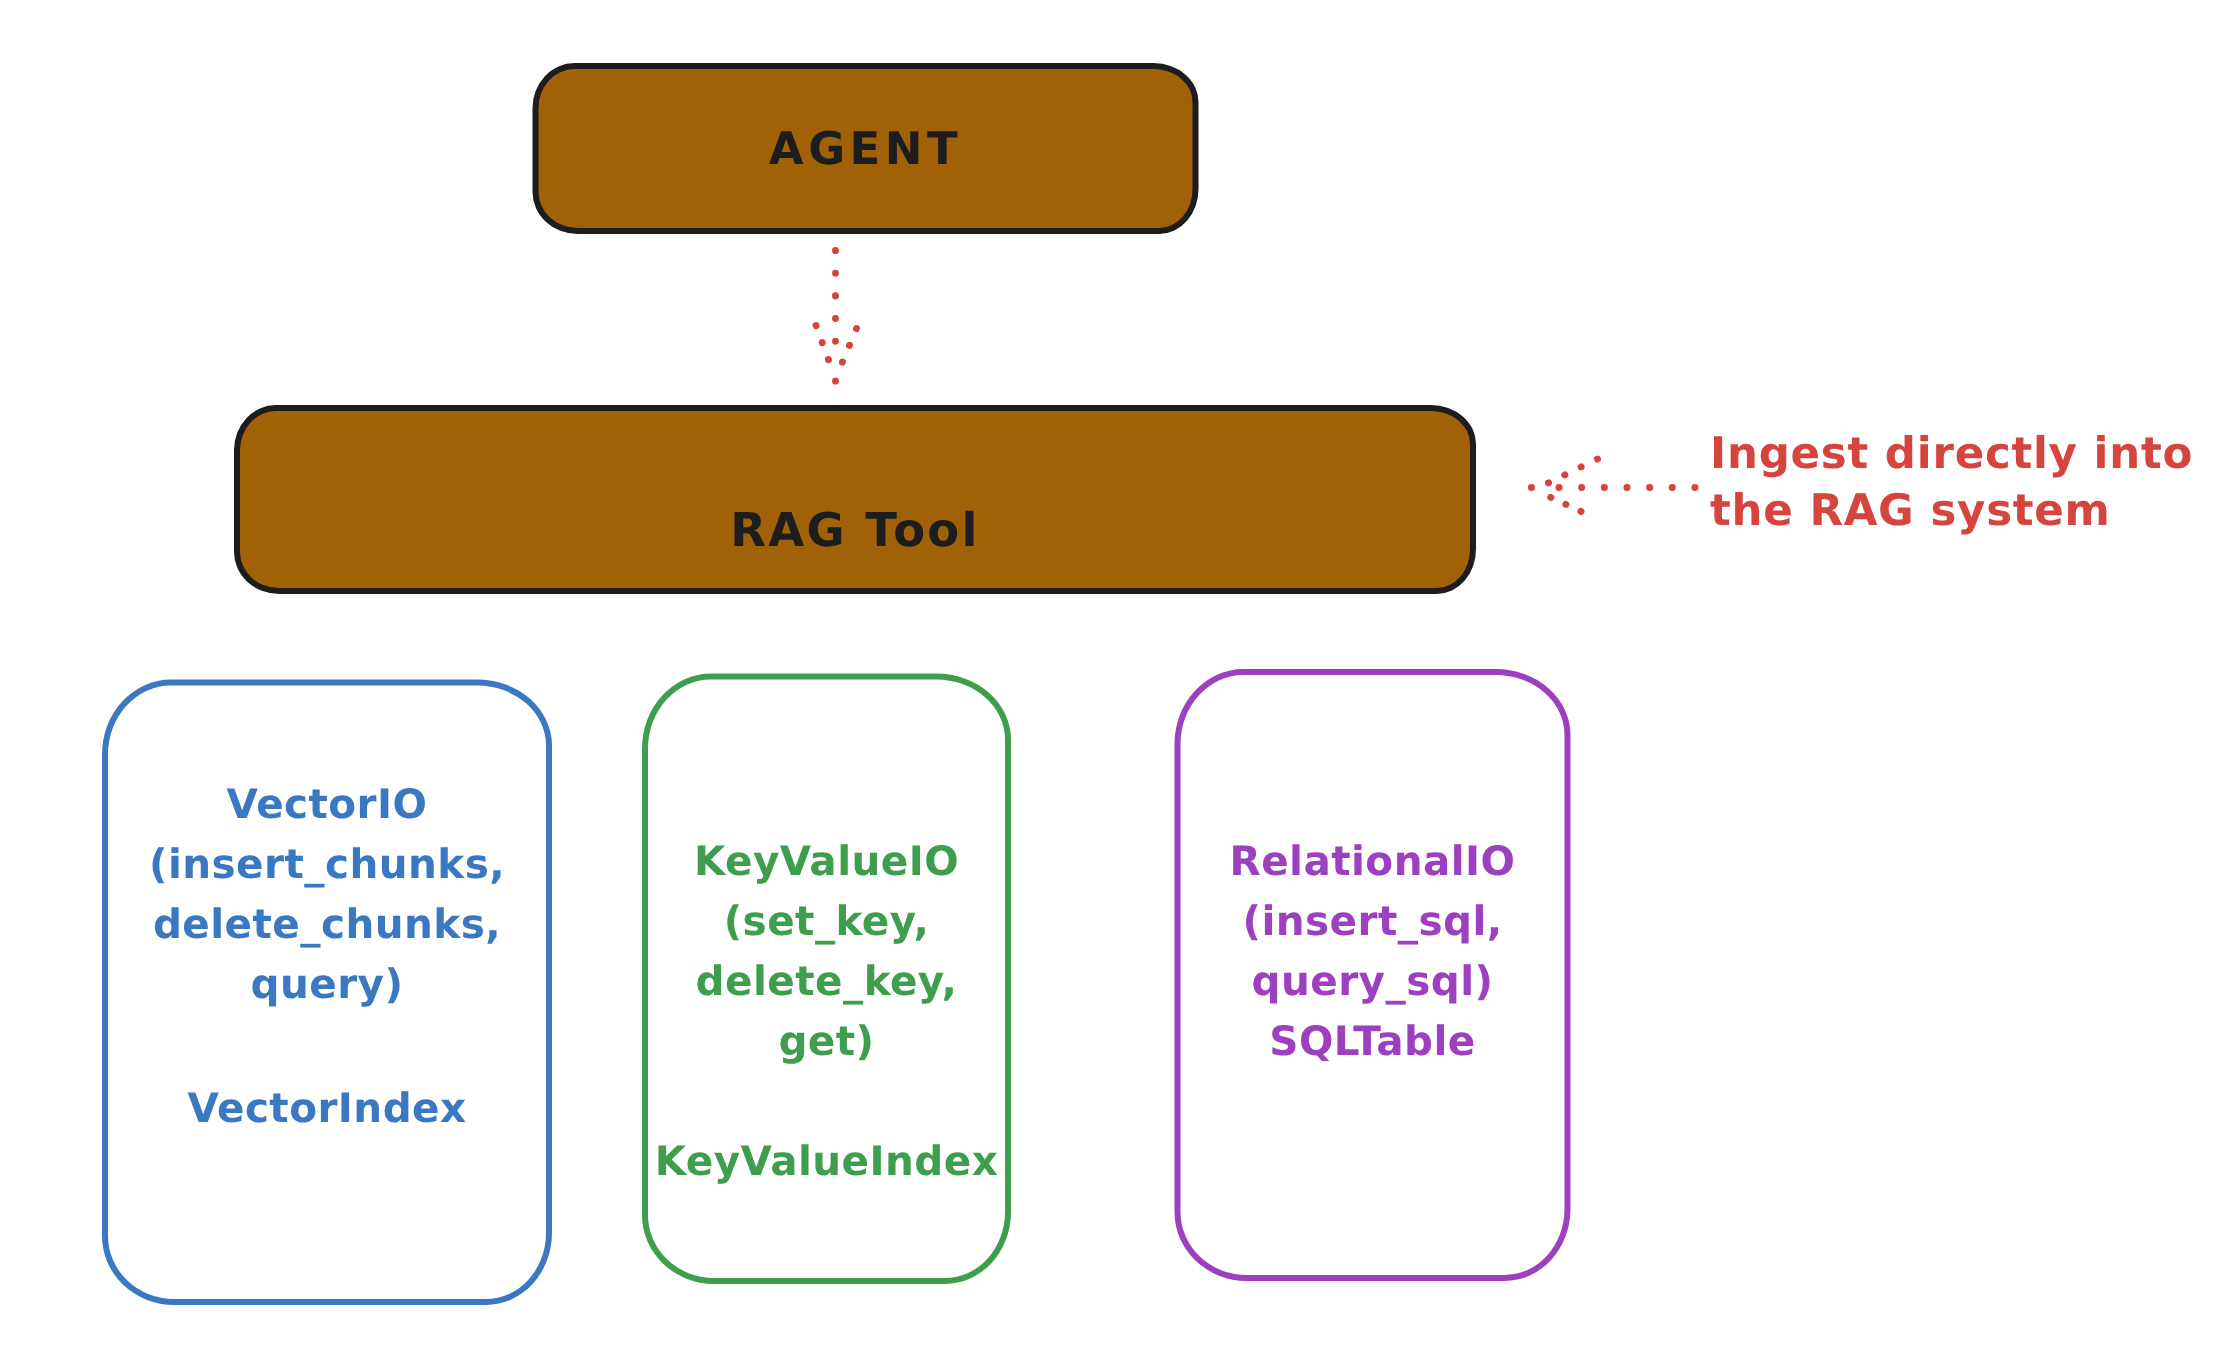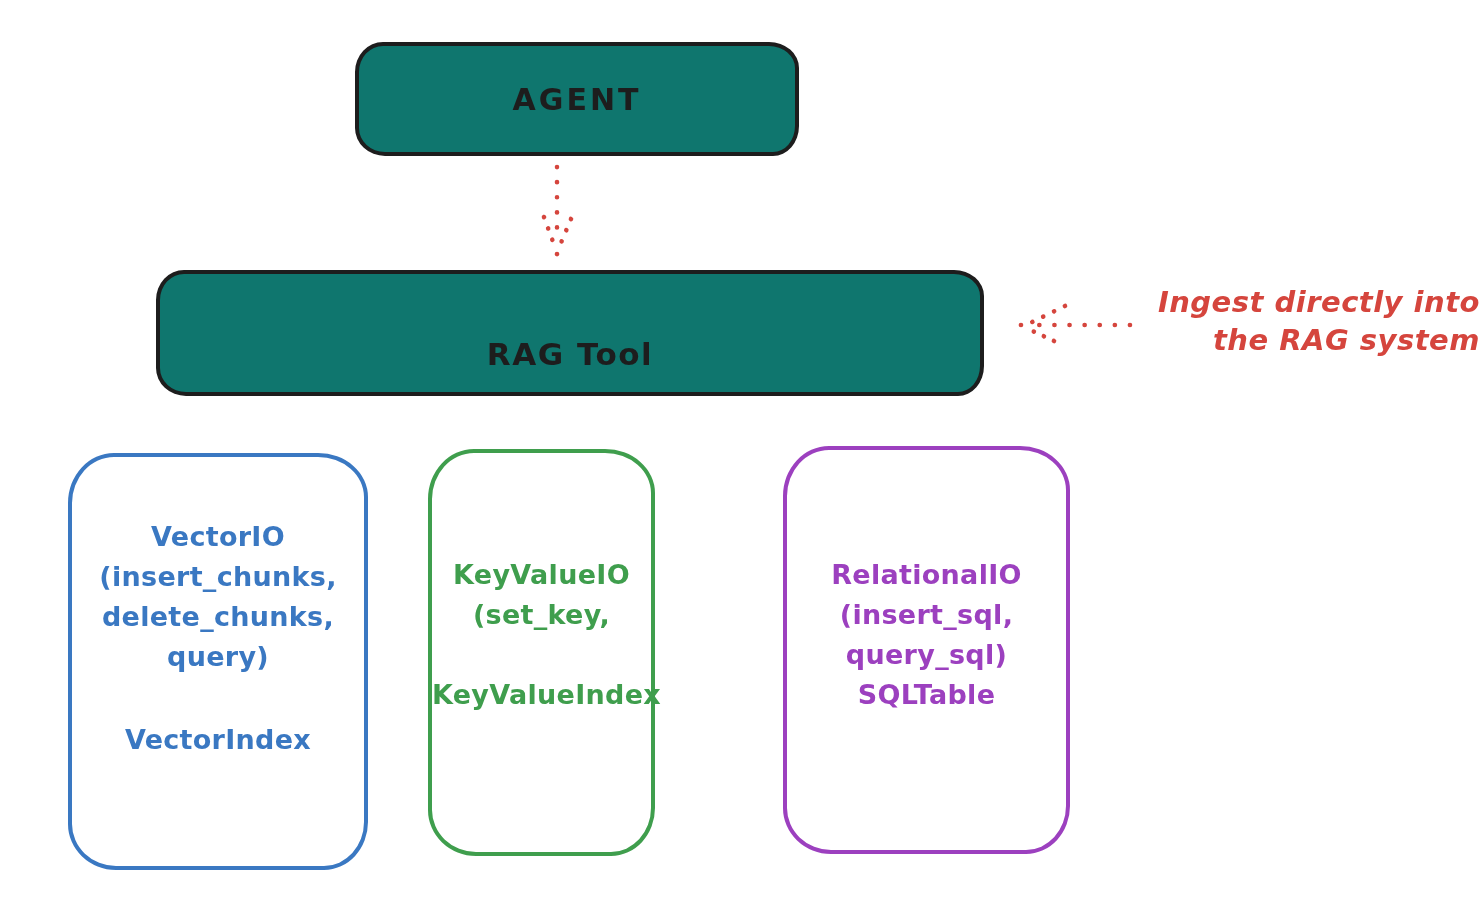--- a/index.html
+++ b/index.html
@@ -15,21 +15,21 @@
 
   
   .node {
     position: absolute;
     border: 4px solid #1d1d1d;
     border-radius: 28px 30px 26px 30px / 30px 26px 30px 28px;
     display: flex;
     align-items: center;
     justify-content: center;
     color: #1d1d1d;
-    background: #0f766e;
+    background: #a16207;
   }
   .agent-node   { left: 355px; top: 42px;  width: 444px; height: 114px; }
   .ragtool-node { left: 156px; top: 270px; width: 828px; height: 126px; }
   .node-label {
     font-size: 30px;
     font-weight: 600;
     letter-spacing: 3px;
   }
   .ragtool-node .node-label { letter-spacing: 1.5px; font-size: 31px; margin-top: 42px; }
 
@@ -42,43 +42,42 @@
     stroke-width: 4.6;
     stroke-linecap: round;
   }
   .arrow-down { left: 533px; top: 160px; }
   .arrow-left { left: 1008px; top: 298px; }
 
   
   .annotation {
     position: absolute;
     left: 1140px; top: 283px; width: 340px;
-    text-align: right;
+    text-align: left;
     font-size: 29px;
     font-weight: 700;
     line-height: 38px;
     letter-spacing: 0.5px;
-    font-style: italic;
   }
 
   
   .module {
     position: absolute;
     border: 4px solid;
     border-radius: 46px 50px 44px 48px / 50px 44px 48px 46px;
     background: #ffffff;
     text-align: center;
     font-size: 27px;
     font-weight: 600;
     line-height: 40px;
     letter-spacing: 0.3px;
   }
   .module-vector     { left: 68px;  top: 453px; width: 300px; height: 417px; }
-  .module-keyvalue   { left: 428px; top: 449px; width: 227px; height: 407px; }
-  .module-relational { left: 783px; top: 446px; width: 287px; height: 408px; }
+  .module-keyvalue   { left: 428px; top: 449px; width: 246px; height: 407px; }
+  .module-relational { left: 783px; top: 446px; width: 264px; height: 408px; }
   .module-vector     .module-signature { padding-top: 60px; }
   .module-keyvalue   .module-signature { padding-top: 102px; }
   .module-relational .module-signature { padding-top: 105px; }
   .module-vector     .module-index { margin-top: 43px; }
   .module-keyvalue   .module-index { margin-top: 40px; }
   .module-relational .module-index { }
 </style>
 </head>
 <body>
 
@@ -122,20 +121,21 @@
       <div>delete_chunks,</div>
       <div>query)</div>
     </div>
     <div class="module-index">VectorIndex</div>
   </div>
 
   <div class="module module-keyvalue" style="border-color: rgb(63, 158, 77); color: rgb(63, 158, 77);">
     <div class="module-signature">
       <div>KeyValueIO</div>
       <div>(set_key,</div>
+      <div>delete_key, get)</div>
     </div>
     <div class="module-index">KeyValueIndex</div>
   </div>
 
   <div class="module module-relational" style="border-color: rgb(156, 64, 191); color: rgb(156, 64, 191);">
     <div class="module-signature">
       <div>RelationalIO</div>
       <div>(insert_sql,</div>
       <div>query_sql)</div>
     </div>

